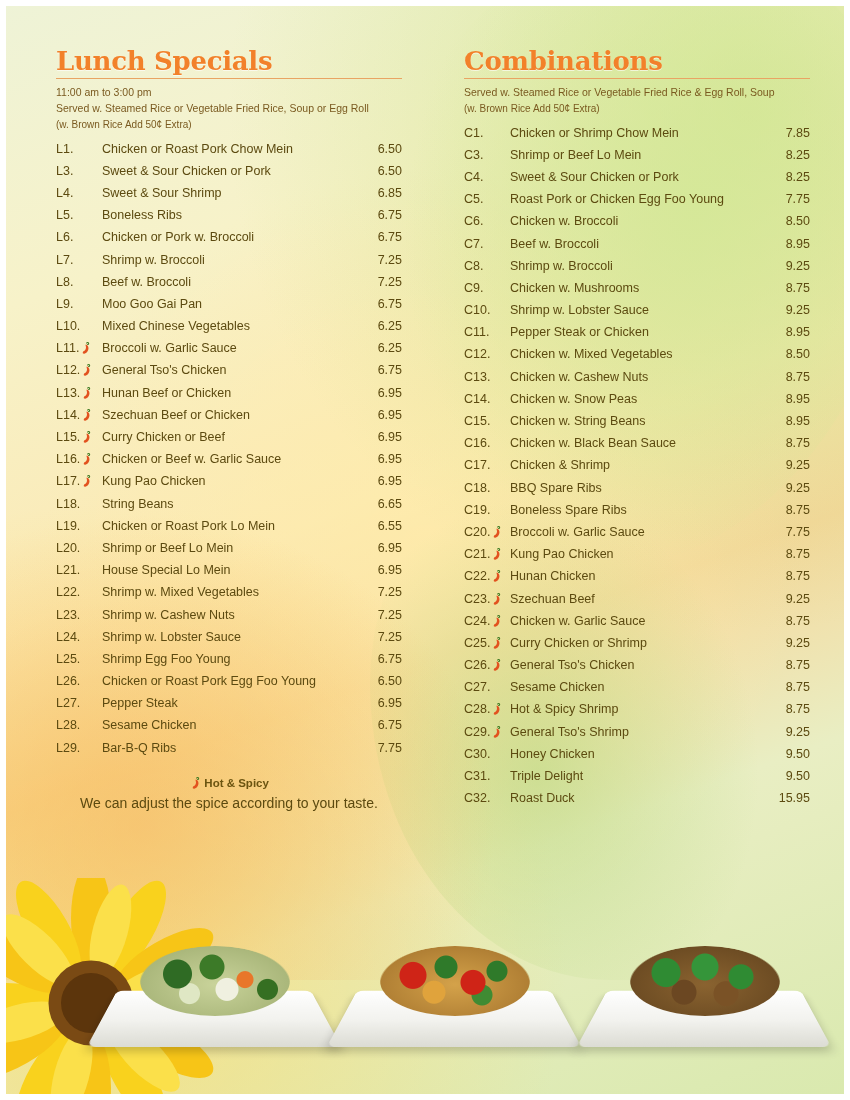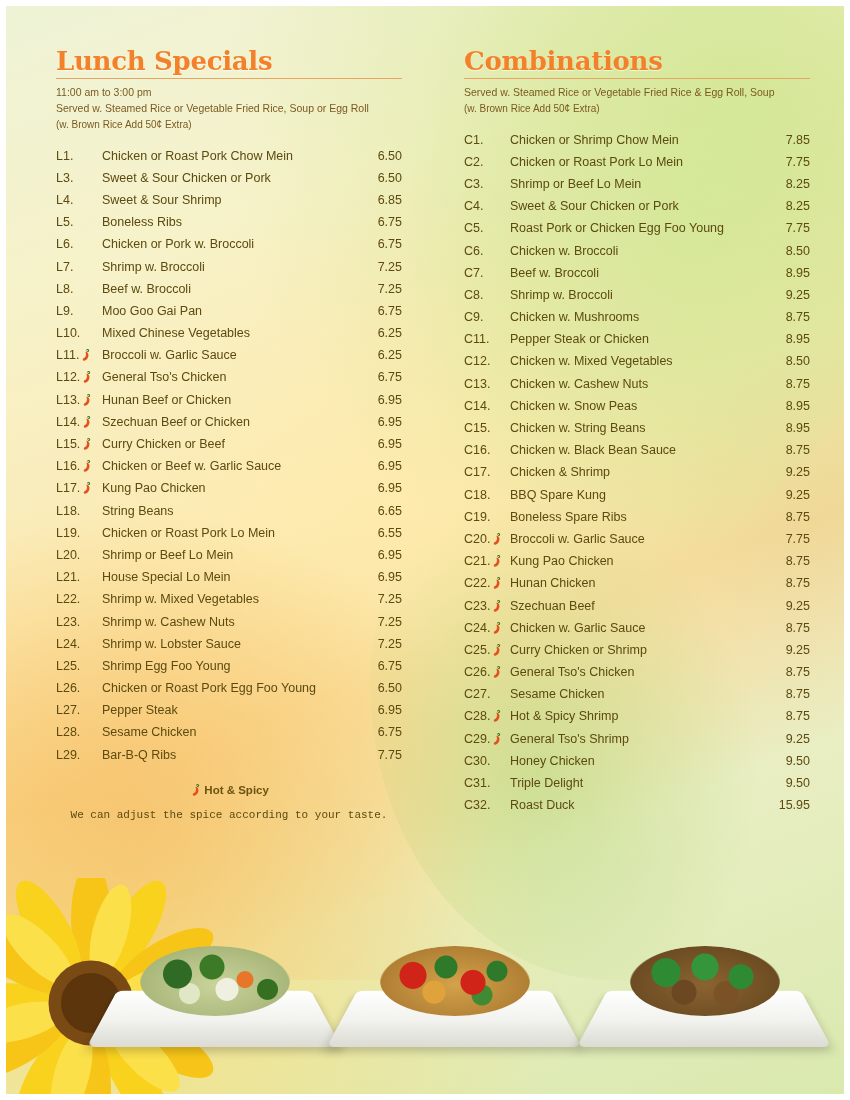--- a/index.html
+++ b/index.html
@@ -57,21 +57,21 @@
   }
   .rule {
     height: 1px; background: #e9a463; margin-bottom: 6px; width:100%;
   }
   .subline {
     font-size: 10.5px; color: #7a5a20; font-weight: normal;
     line-height: 15px; margin-bottom: 1px;
   }
   .subline.small { font-size:10px; }
 
-  table.items { width:100%; border-collapse: collapse; margin-top:13px; }
+  table.items { width:100%; border-collapse: collapse; margin-top:6px; }
   table.items td {
     font-size: 12.5px;
     color: #5c4a10;
     padding: 3.6px 0;
     vertical-align: top;
     line-height: 15px;
     white-space: nowrap;
   }
   td.code { width: 46px; text-align: left; padding-left: 6px; }
   td.nm { padding-right: 6px; }
@@ -84,21 +84,21 @@
     margin-left: 1px;
   }
 
   .note {
     margin-top: 18px; text-align:center; width:100%;
   }
   .note .hot {
     font-size: 11.5px; color: #6b5410; font-weight: bold;
   }
   .note .adj {
-    font-size: 11px; color: #5c4a10; margin-top: 13px; font-family: Liberation Mono, monospace;
+    font-size: 14px; color: #5c4a10; margin-top: 6px;
   }
 
   
   .photos { position:absolute; left:0; bottom:0; width:850px; height:240px; }
 
   .sunflower {
     position:absolute; left:-34px; bottom:-28px; width:250px; height:250px;
   }
 
   .dish {
@@ -350,25 +350,20 @@
     <div class="subline small">(w. Brown Rice Add 50¢ Extra)</div>
 
     <table class="items">
       <tbody id="right-rows">
           <tr>
             <td class="code">C1.</td>
             <td class="nm">Chicken or Shrimp Chow Mein</td>
             <td class="price">7.85</td>
           </tr>
           <tr>
-            <td class="code">C2.</td>
-            <td class="nm">Chicken or Roast Pork Lo Mein</td>
-            <td class="price">7.75</td>
-          </tr>
-          <tr>
             <td class="code">C3.</td>
             <td class="nm">Shrimp or Beef Lo Mein</td>
             <td class="price">8.25</td>
           </tr>
           <tr>
             <td class="code">C4.</td>
             <td class="nm">Sweet &amp; Sour Chicken or Pork</td>
             <td class="price">8.25</td>
           </tr>
           <tr>
@@ -390,20 +385,25 @@
             <td class="code">C8.</td>
             <td class="nm">Shrimp w. Broccoli</td>
             <td class="price">9.25</td>
           </tr>
           <tr>
             <td class="code">C9.</td>
             <td class="nm">Chicken w. Mushrooms</td>
             <td class="price">8.75</td>
           </tr>
           <tr>
+            <td class="code">C10.</td>
+            <td class="nm">Shrimp w. Lobster Sauce</td>
+            <td class="price">9.25</td>
+          </tr>
+          <tr>
             <td class="code">C11.</td>
             <td class="nm">Pepper Steak or Chicken</td>
             <td class="price">8.95</td>
           </tr>
           <tr>
             <td class="code">C12.</td>
             <td class="nm">Chicken w. Mixed Vegetables</td>
             <td class="price">8.50</td>
           </tr>
           <tr>
@@ -426,21 +426,21 @@
             <td class="nm">Chicken w. Black Bean Sauce</td>
             <td class="price">8.75</td>
           </tr>
           <tr>
             <td class="code">C17.</td>
             <td class="nm">Chicken &amp; Shrimp</td>
             <td class="price">9.25</td>
           </tr>
           <tr>
             <td class="code">C18.</td>
-            <td class="nm">BBQ Spare Kung</td>
+            <td class="nm">BBQ Spare Ribs</td>
             <td class="price">9.25</td>
           </tr>
           <tr>
             <td class="code">C19.</td>
             <td class="nm">Boneless Spare Ribs</td>
             <td class="price">8.75</td>
           </tr>
           <tr>
             <td class="code">C20.<svg class="chili" viewBox="0 0 12 14">
                 <path d="M7.2 1.2c.9-.9 2.1-.6 2.4.2.3.8-.4 1.6-1.3 1.5" fill="none" stroke="#3f7a23" stroke-width="1.2" stroke-linecap="round"></path>

